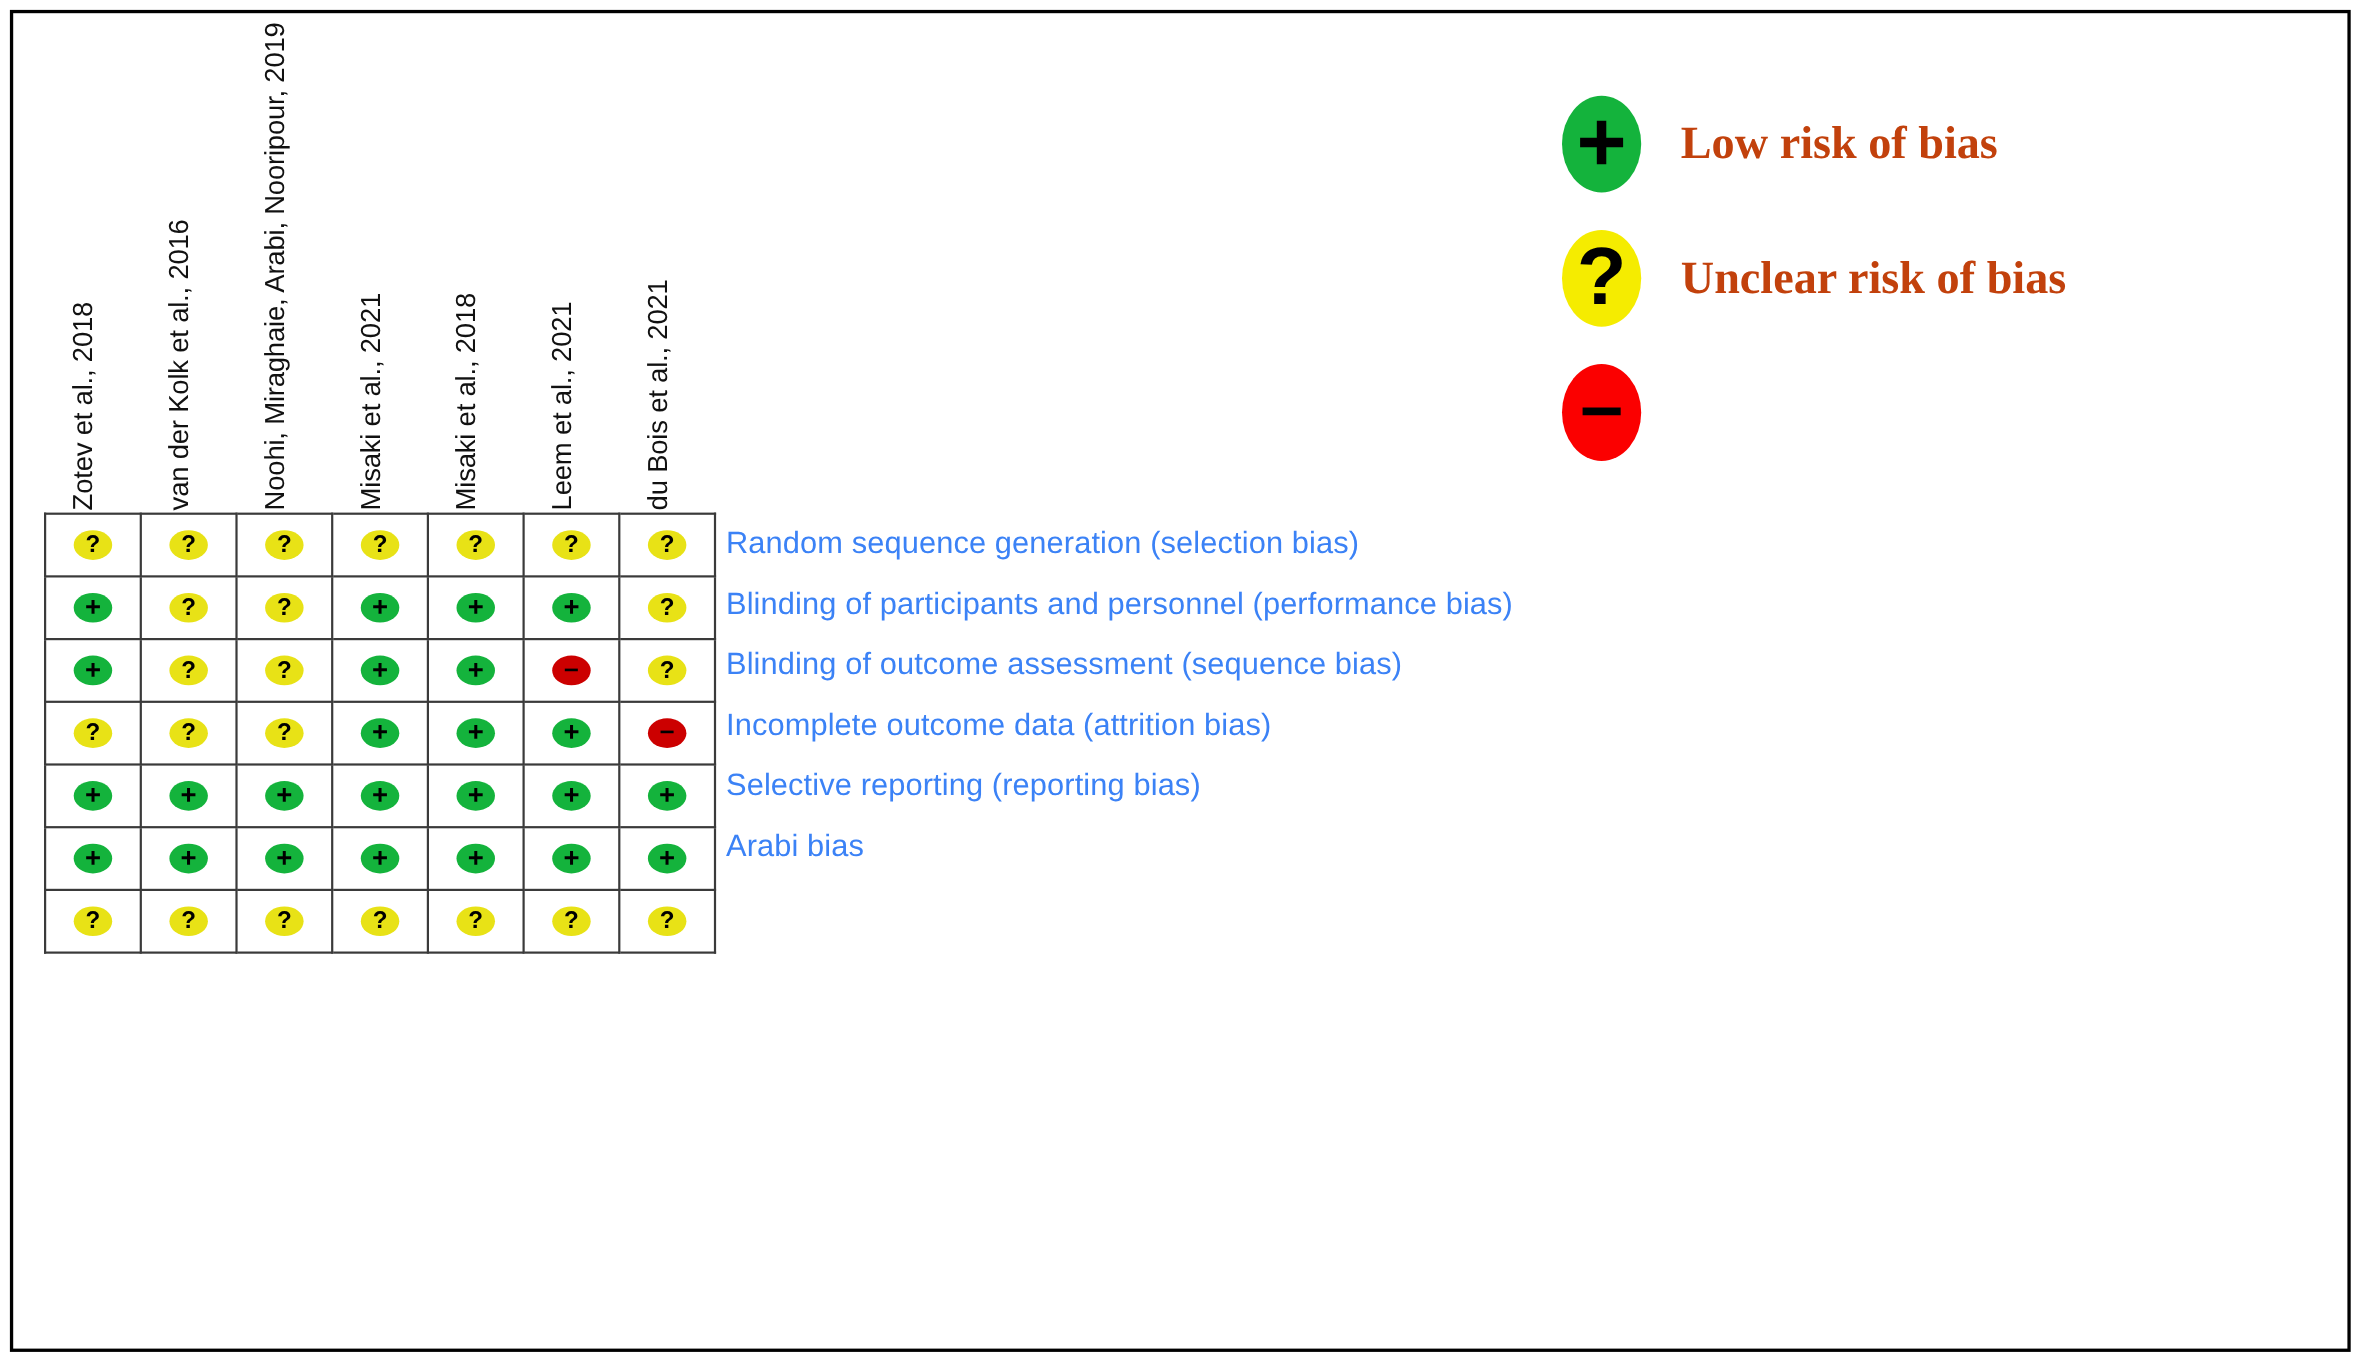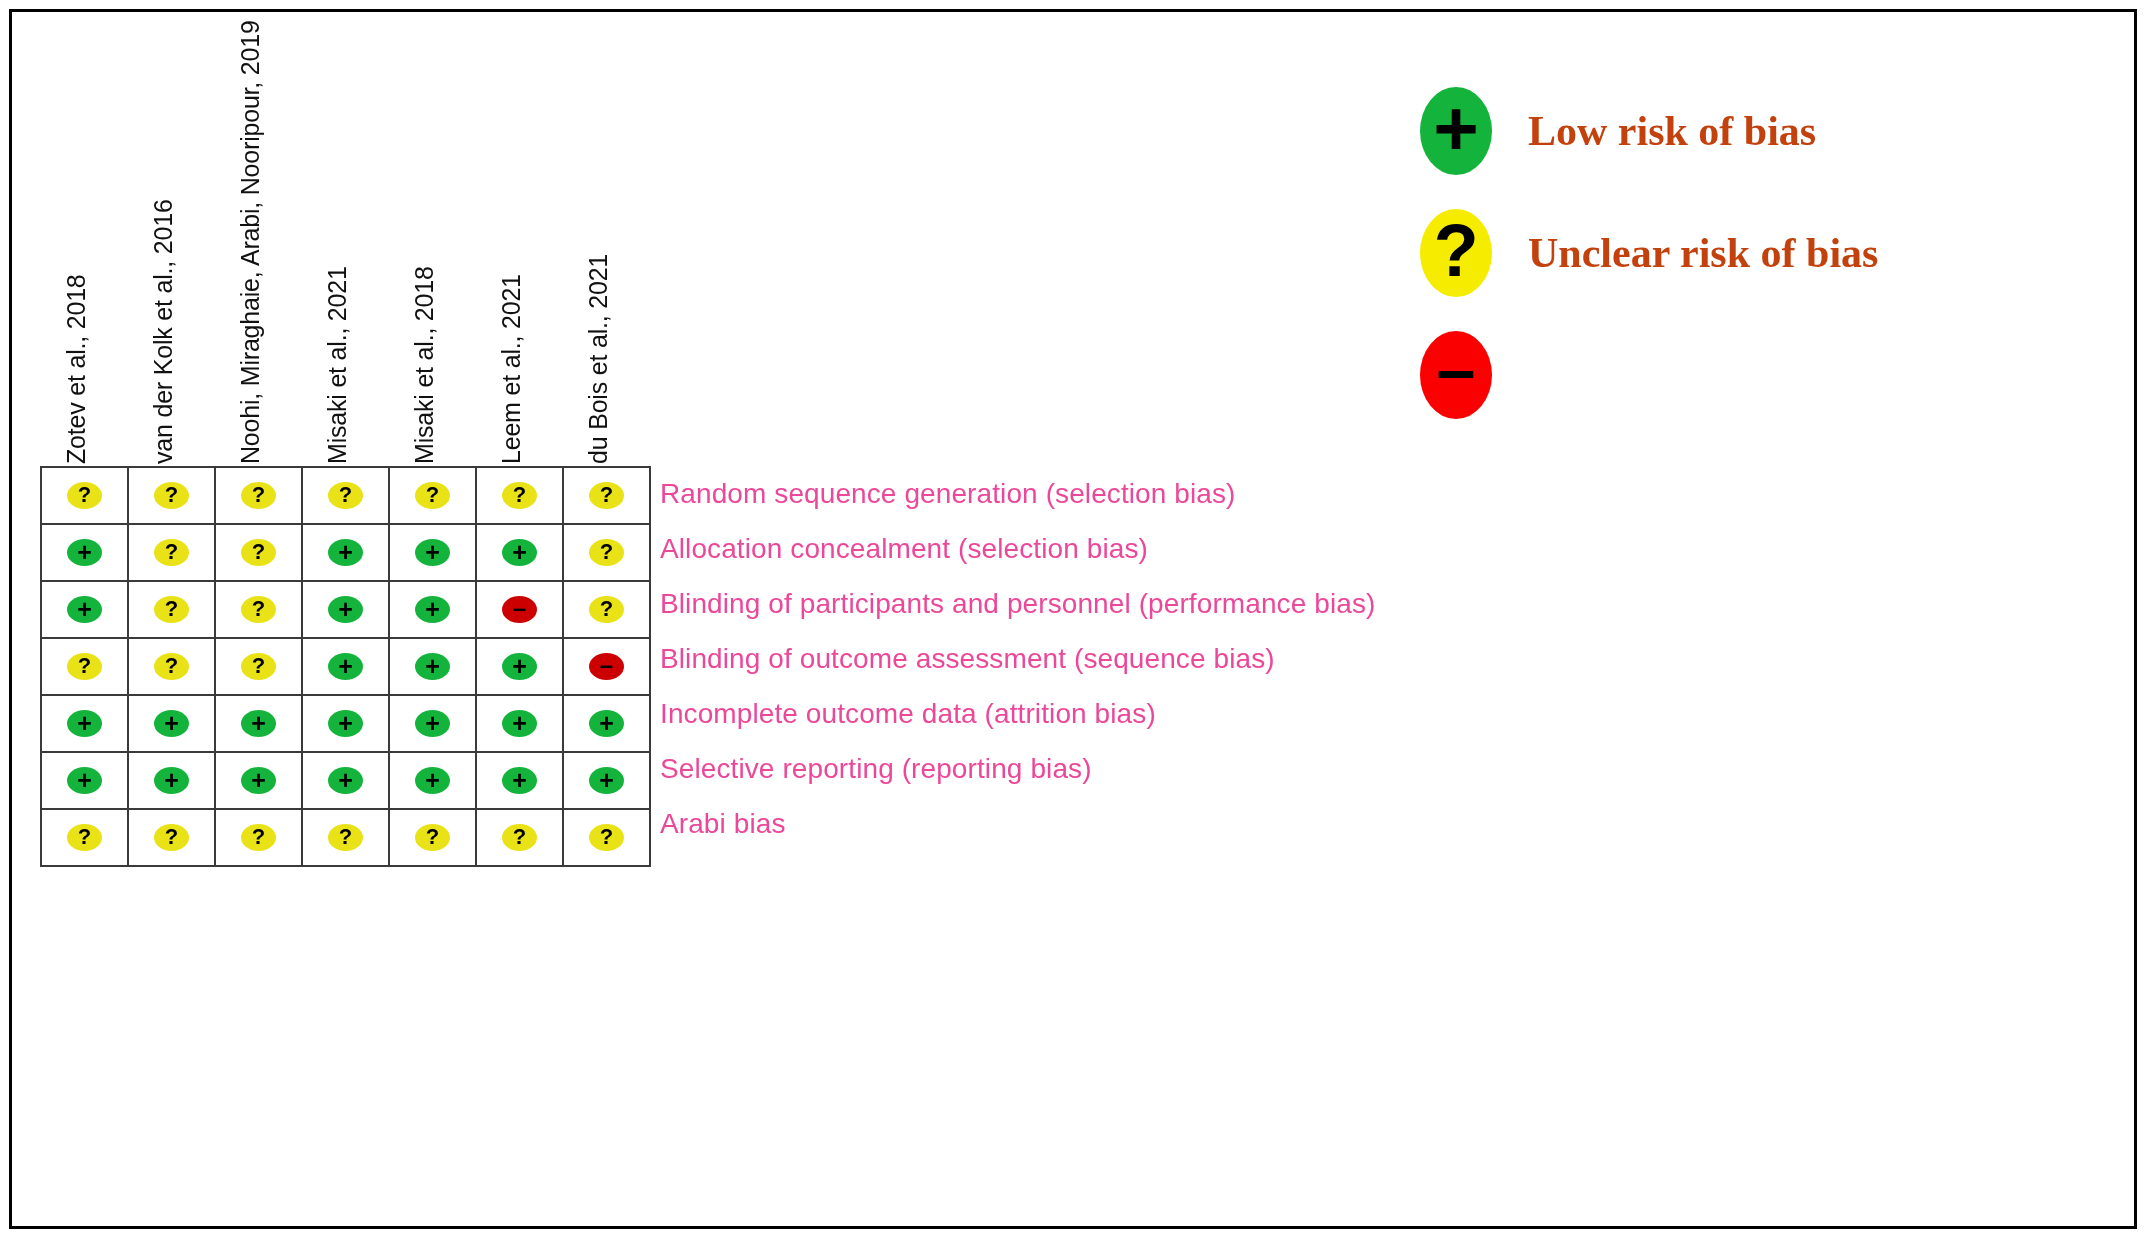--- a/index.html
+++ b/index.html
@@ -115,21 +115,21 @@
     position: absolute;
     left: 660px;
     top: 466px;
   }
   .rowlabel {
     height: 55px;
     display: flex;
     align-items: center;
     font-family: "Liberation Sans", sans-serif;
     font-size: 28px;
-    color: #ec4899;
+    color: #3b82f6;
     white-space: nowrap;
     letter-spacing: 0.1px;
   }
 
   
   .legend {
     position: absolute;
     left: 1420px;
     top: 70px;
     width: 650px;
@@ -271,21 +271,20 @@
             <td class="cell" title="Other bias — Misaki et al., 2018"><span class="bubble unclear"><span class="glyph">?</span></span></td>
             <td class="cell" title="Other bias — Leem et al., 2021"><span class="bubble unclear"><span class="glyph">?</span></span></td>
             <td class="cell" title="Other bias — du Bois et al., 2021"><span class="bubble unclear"><span class="glyph">?</span></span></td>
           </tr>
         </tbody>
     </table>
   </div>
 
   <div class="rowlabels">
       <div class="rowlabel">Random sequence generation (selection bias)</div>
-      <div class="rowlabel">Allocation concealment (selection bias)</div>
       <div class="rowlabel">Blinding of participants and personnel (performance bias)</div>
       <div class="rowlabel">Blinding of outcome assessment (sequence bias)</div>
       <div class="rowlabel">Incomplete outcome data (attrition bias)</div>
       <div class="rowlabel">Selective reporting (reporting bias)</div>
       <div class="rowlabel">Arabi bias</div>
     </div>
 
   <div class="legend">
       <div class="legend-row">
         <div class="legend-bubble low">

